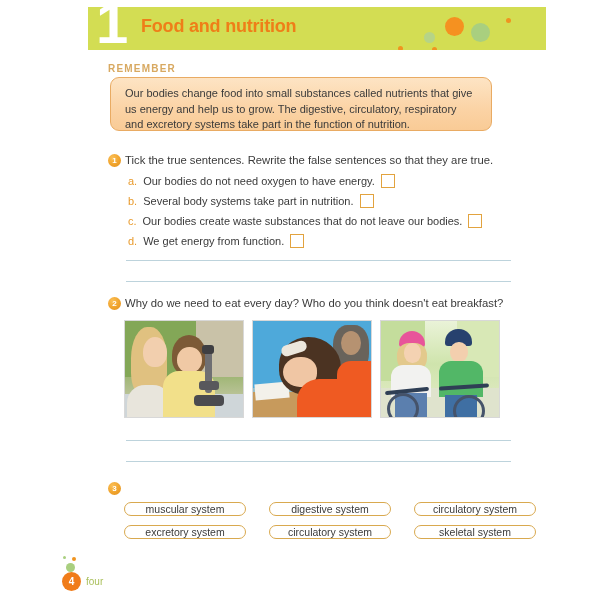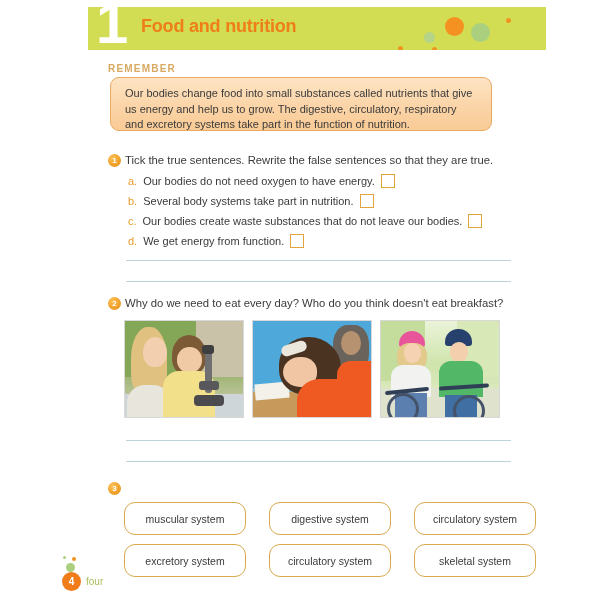--- a/index.html
+++ b/index.html
@@ -235,21 +235,21 @@
   .pill-grid {
     position: absolute;
     left: 124px;
     top: 502px;
     display: grid;
     grid-template-columns: repeat(3, 122px);
     grid-column-gap: 23px;
     grid-row-gap: 9px;
   }
   .pill {
-    height: 33px;
+    height: 14px;
     border: 1px solid #d9a94f;
     border-radius: 11px;
     background: #ffffff;
     font-size: 10.5px;
     color: #3a3a3a;
     display: flex;
     align-items: center;
     justify-content: center;
     box-sizing: border-box;
   }

